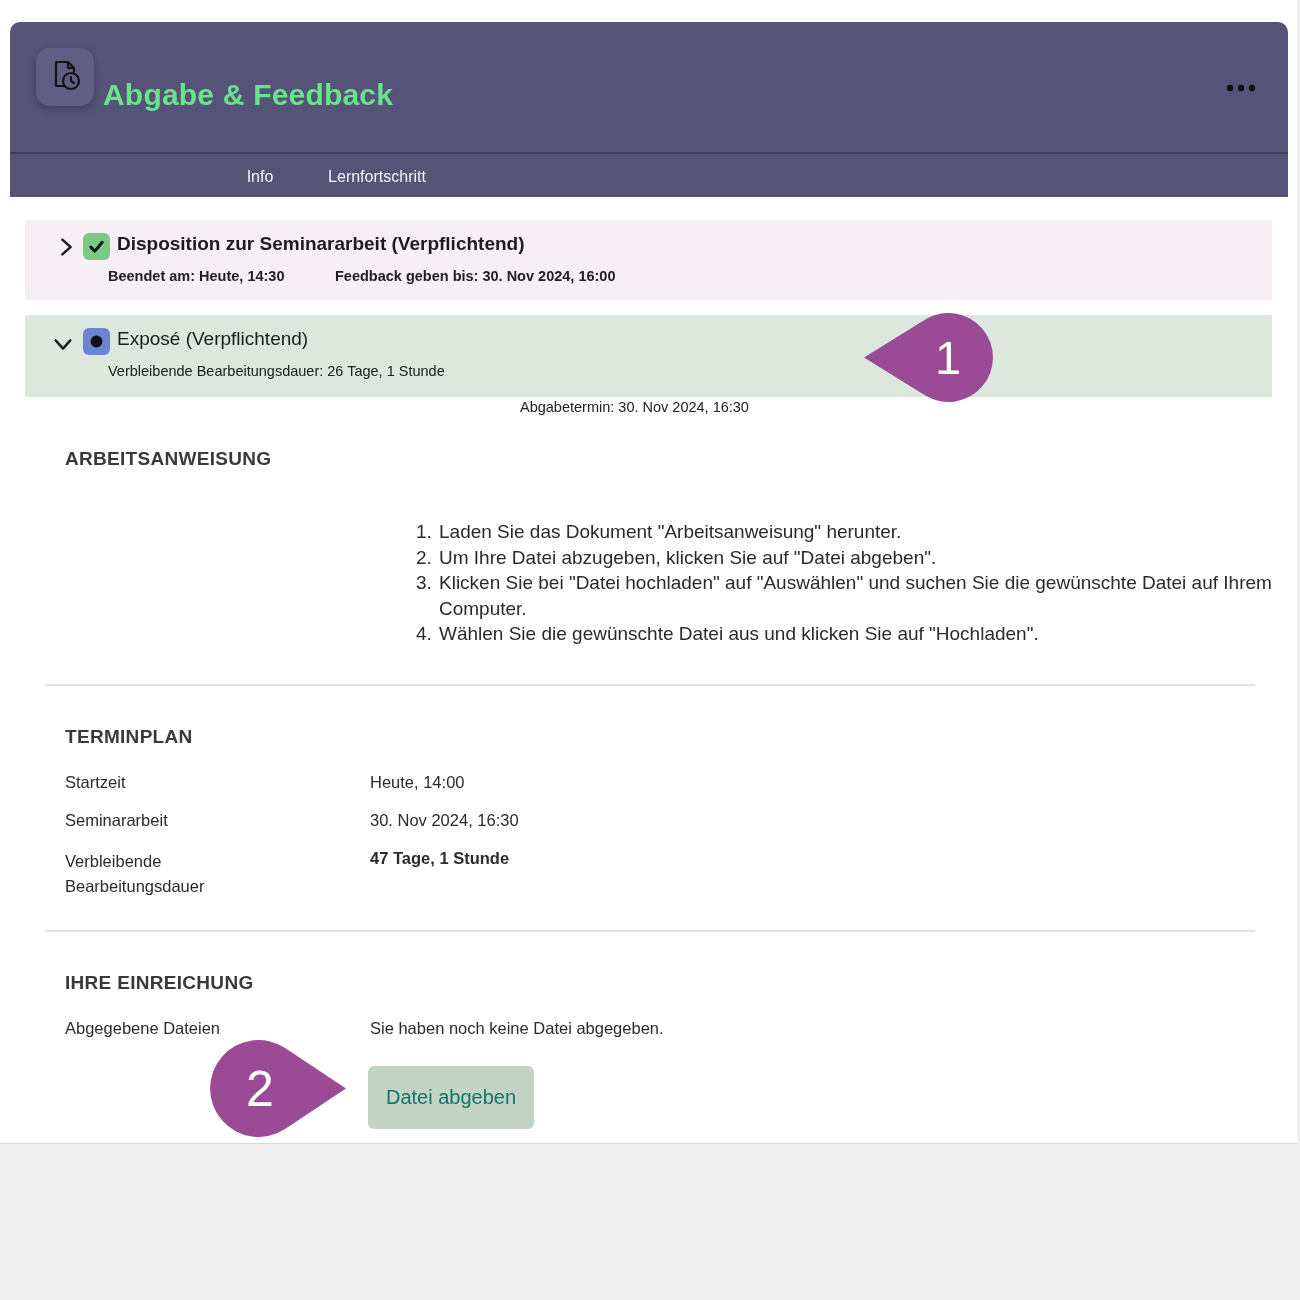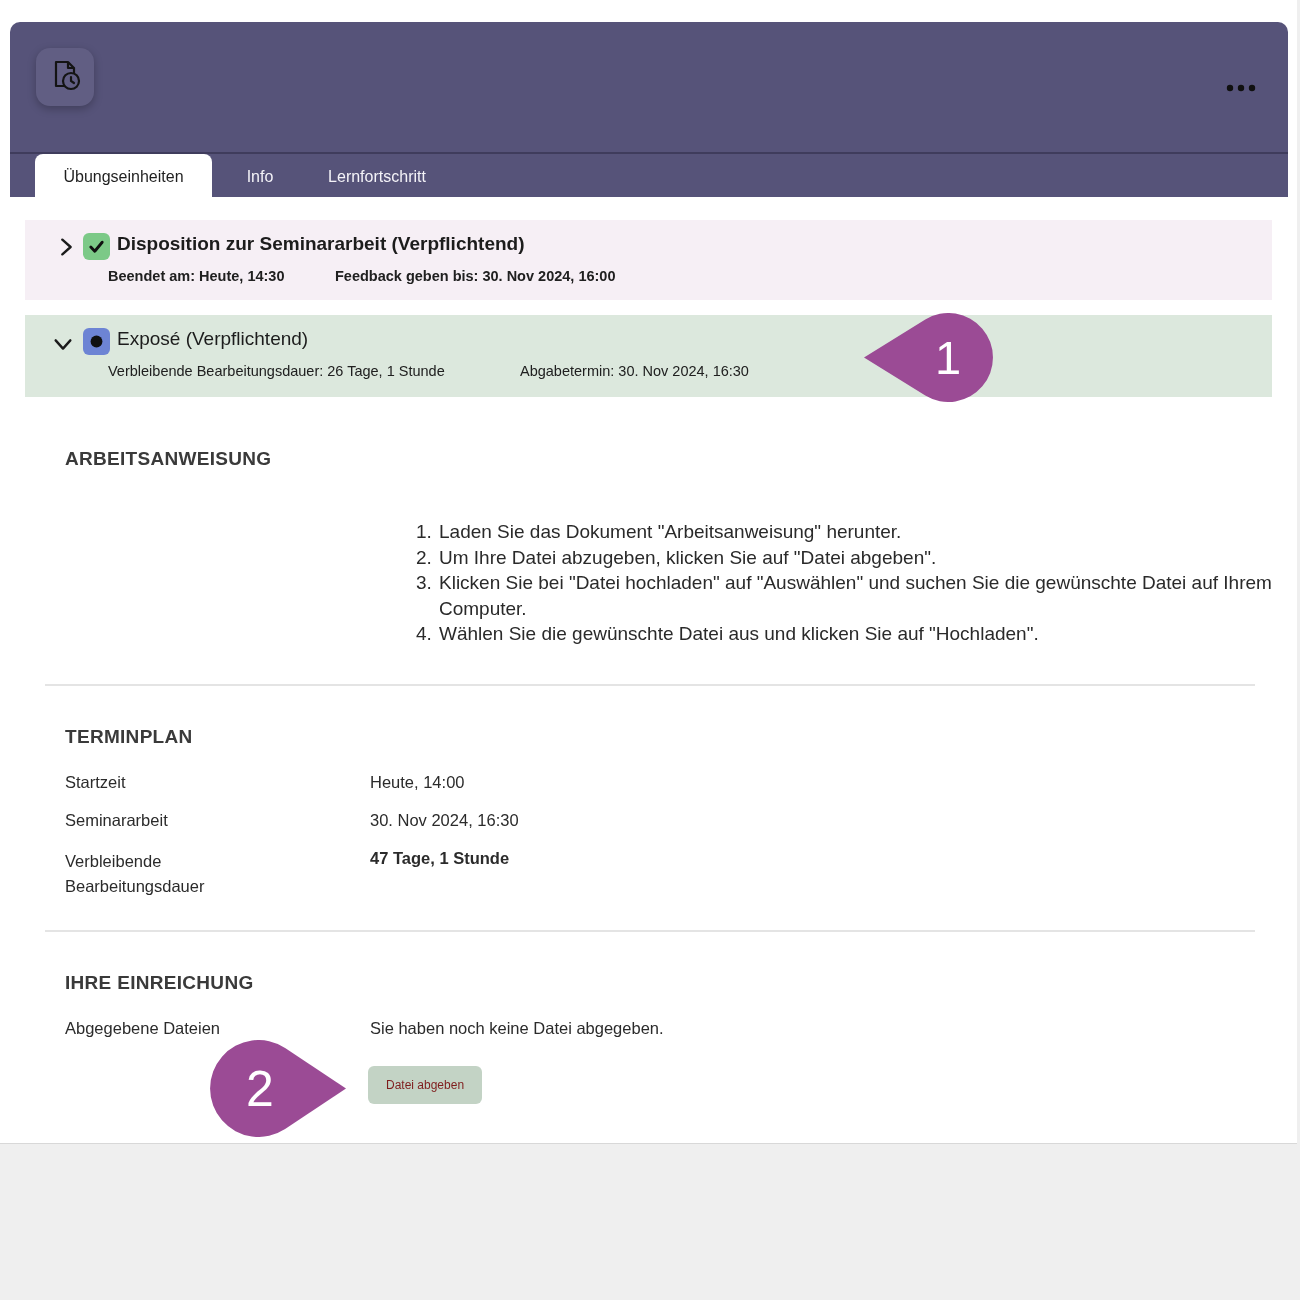--- a/index.html
+++ b/index.html
@@ -39,21 +39,21 @@
     color:#3a3a3a;letter-spacing:0.3px;}
   .instr-list{position:absolute;left:398px;top:502px;width:850px;margin:17px;
     padding-left:22px;font-size:19px;color:#2a2a2a;line-height:25.5px;}
   .instr-list li{margin:0;padding-left:2px;}
   .divider{position:absolute;left:45px;width:1210px;height:2px;background:#e4e4e4;}
   .sched-label{position:absolute;left:65px;font-size:16.5px;color:#2b2b2b;}
   .sched-value{position:absolute;left:370px;font-size:16.5px;color:#2b2b2b;}
   .bold{font-weight:bold;}
   .wrap-narrow{width:175px;line-height:25px;}
   .submit-btn{position:absolute;left:368px;top:1066px;background:#c3d3c5;
-    border:none;border-radius:6px;padding:12px 18px;font-size:12px;color:#7f1d1d;
+    border:none;border-radius:6px;padding:20px 18px;font-size:20px;color:#0f766e;
     font-family:"Liberation Sans",sans-serif;cursor:pointer;}
   
   .pin{position:absolute;line-height:0;}
   .pin text{font-family:"Liberation Sans",sans-serif;fill:#ffffff;}
 </style>
 </head>
 <body>
 
 <div class="page">
 
@@ -61,33 +61,31 @@
     <div class="app-icon-tile">
       <span>
         <svg width="38" height="38" viewBox="0 0 38 38">
           <path d="M10 6 h12 l6 6 v18 h-18 z" fill="none" stroke="#141414" stroke-width="2.2" stroke-linejoin="round"></path>
           <path d="M22 6 v6 h6" fill="none" stroke="#141414" stroke-width="2.2" stroke-linejoin="round"></path>
           <circle cx="25" cy="25" r="8" fill="#615e83" stroke="#141414" stroke-width="2.2"></circle>
           <path d="M25 21 v4 l3 2" fill="none" stroke="#141414" stroke-width="2.2" stroke-linecap="round"></path>
         </svg>
       </span>
     </div>
+    <div class="header-title">Abgabe &amp; Feedback</div>
     <div class="ellipsis-btn">
       <span>
         <svg width="30" height="8" viewBox="0 0 30 8">
           <circle cx="4" cy="4" r="3.2" fill="#101010"></circle>
           <circle cx="15" cy="4" r="3.2" fill="#101010"></circle>
           <circle cx="26" cy="4" r="3.2" fill="#101010"></circle>
         </svg>
       </span>
     </div>
     <div class="tab-row">
-      <div class="tab active">
-        <span>Übungseinheiten</span>
-      </div>
       <div class="tab t-info">
         <span>Info</span>
       </div>
       <div class="tab t-lern">
         <span>Lernfortschritt</span>
       </div>
     </div>
   </div>
 
   <div class="unit-row pink">
@@ -112,21 +110,21 @@
         <path d="M4 8 L12 17 L20 8" fill="none" stroke="#1b1b1b" stroke-width="2.6" stroke-linecap="round" stroke-linejoin="round"></path>
       </svg>
     </span>
     <span class="status-tile progress">
       <svg width="19" height="19" viewBox="0 0 20 20">
         <circle cx="10" cy="10" r="6.2" fill="#101010"></circle>
       </svg>
     </span>
     <span class="unit-title">Exposé (Verpflichtend)</span>
     <span class="unit-meta" style="left:83px;">Verbleibende Bearbeitungsdauer: 26 Tage, 1 Stunde</span>
-    <span class="unit-meta" style="left:495px;">Abgabetermin: 30. Nov 2024, 16:30</span>
+    <span class="unit-meta" style="left:495px;margin-top:36px;">Abgabetermin: 30. Nov 2024, 16:30</span>
   </div>
 
   <div class="block-heading" style="top:448px;">ARBEITSANWEISUNG</div>
   <ol class="instr-list">
     <li>Laden Sie das Dokument "Arbeitsanweisung" herunter.</li>
     <li>Um Ihre Datei abzugeben, klicken Sie auf "Datei abgeben".</li>
     <li>Klicken Sie bei "Datei hochladen" auf "Auswählen" und suchen Sie die gewünschte Datei auf Ihrem Computer.</li>
     <li>Wählen Sie die gewünschte Datei aus und klicken Sie auf "Hochladen".</li>
   </ol>
 

